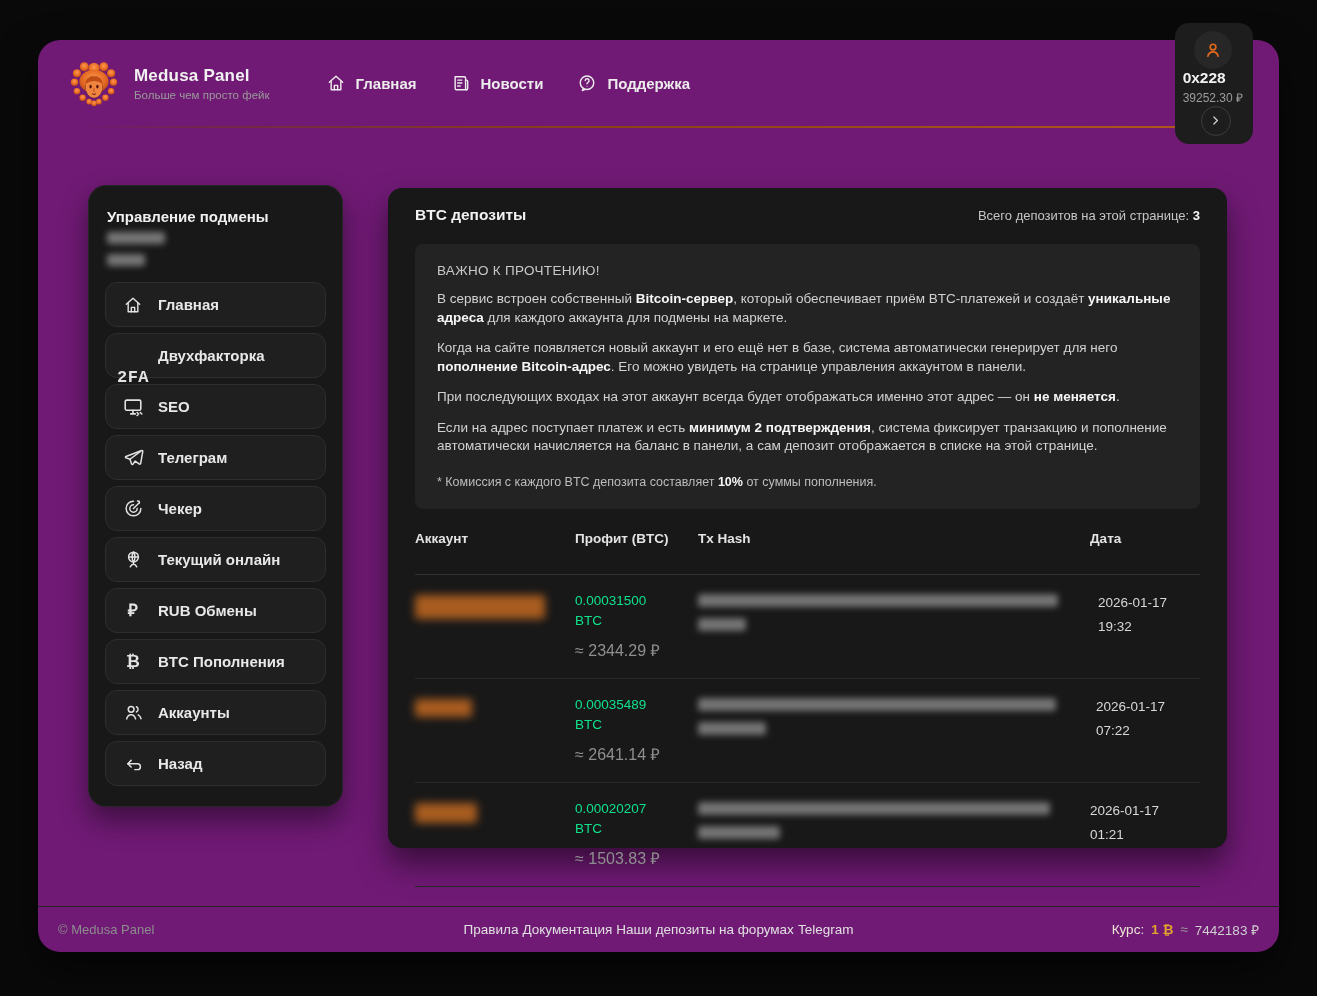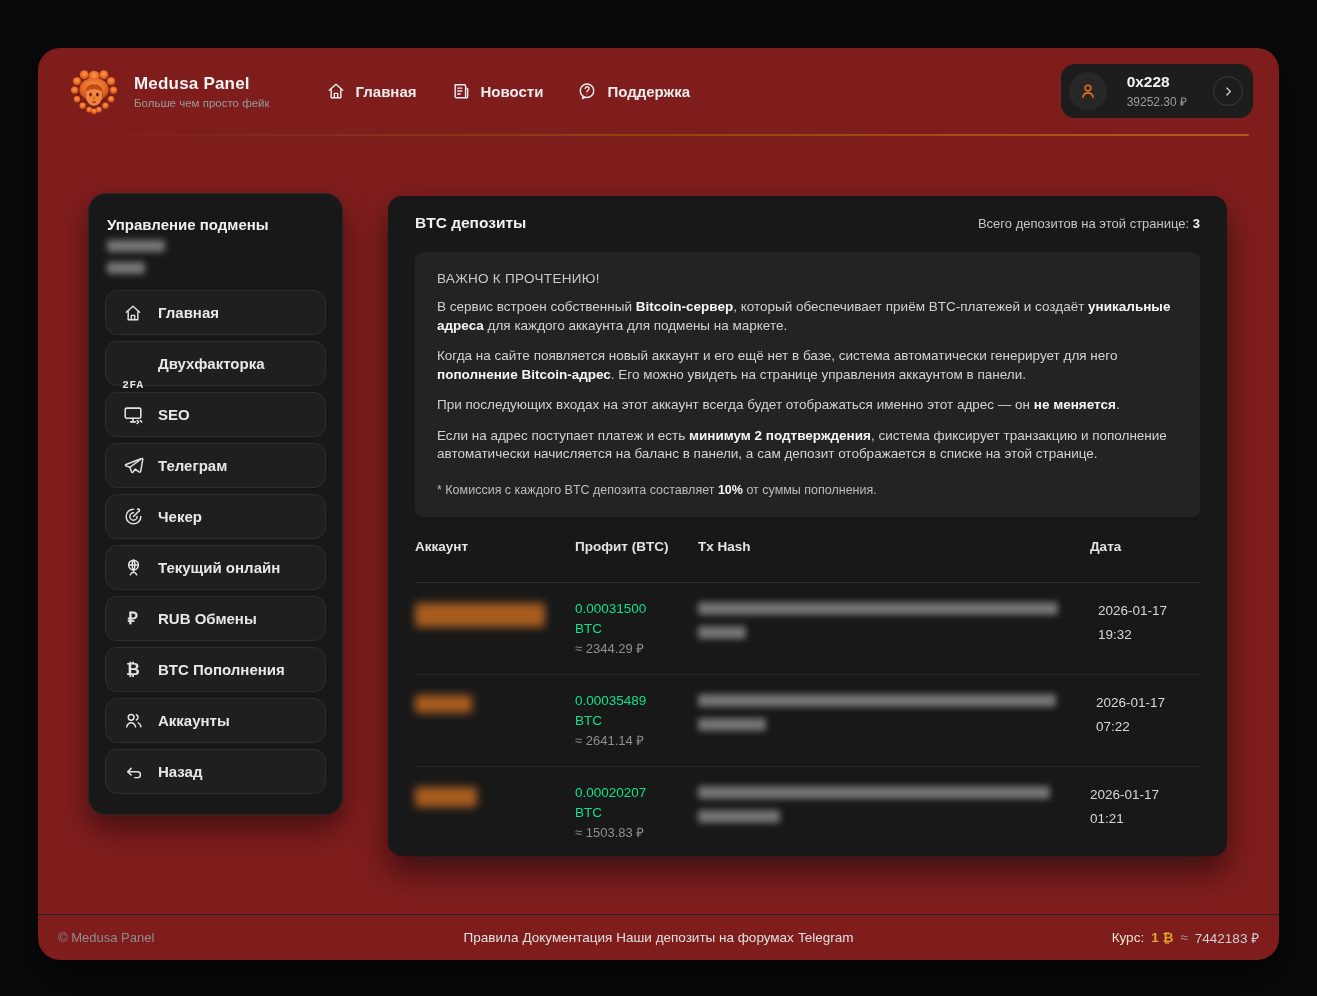--- a/index.html
+++ b/index.html
@@ -1,66 +1,66 @@
 <!DOCTYPE html>
 <html><head>
 <meta charset="utf-8">
 <style>
   * { margin:0; padding:0; box-sizing:border-box; }
   html,body { width:1317px; height:996px; background:#090909; font-family:"Liberation Sans", sans-serif; overflow:hidden; }
-  .frame { position:absolute; left:38px; top:48px; width:1241px; height:912px; background:#7f1d1d; border-radius:22px; box-shadow:0 18px 40px rgba(0,0,0,.55); }
+  .frame { position:absolute; left:38px; top:40px; width:1241px; height:912px; background:#701a75; border-radius:22px; box-shadow:0 18px 40px rgba(0,0,0,.55); }
 
   
   header { height:86px; display:flex; align-items:center; padding:0 26px 0 30px; }
   .brand { display:flex; align-items:center; gap:14px; cursor:pointer; }
   .logo { width:52px; height:52px; display:block; }
   .brand-name { font-size:17px; font-weight:bold; color:#f2f2f2; letter-spacing:.2px; }
   .brand-tag { font-size:11.5px; color:#9a9a9a; margin-top:3px; }
   nav.nav { display:flex; align-items:center; margin-left:46px; gap:14px; }
   .nav-item { display:flex; align-items:center; gap:10px; padding:9px 10px; color:#ececec; font-size:15px; font-weight:600; cursor:pointer; border-radius:12px; }
   .nav-item .icon svg { display:block; }
   .nav-item.active { background:#1f1f1f; border:1px solid #454545; padding:9px 15px; }
   .chev-down { margin-left:4px; display:flex; }
-  .user-card { margin-left:auto; display:flex; align-items:center; gap:20px; background:#1d1d1d; border-radius:14px; padding:8px 10px 8px 8px; cursor:pointer; }
+  .user-card { margin-left:auto; display:flex; align-items:center; gap:0; background:#1d1d1d; border-radius:14px; padding:8px 10px 8px 8px; cursor:pointer;flex-direction:column; }
   .avatar { width:38px; height:38px; border-radius:50%; background:#272727; display:flex; align-items:center; justify-content:center; color:#e0681c; }
   .user-id { font-size:15.5px; font-weight:bold; color:#f2f2f2; }
   .user-balance { font-size:12px; color:#9c9c9c; margin-top:2px; }
   .user-next { width:30px; height:30px; border-radius:50%; border:1px solid #3c3c3c; display:flex; align-items:center; justify-content:center; color:#cfcfcf; margin-left:6px; }
   .header-line { height:2px; margin:0 30px 0 38px; border-radius:2px;
     background:linear-gradient(90deg, rgba(21,21,21,0) 0%, rgba(120,55,18,.45) 12%, #8a4215 45%, #b35a1d 100%); }
 
   
   .sidebar { position:absolute; left:50px; top:145px; width:255px; background:#181818; border:1px solid #262626; border-radius:18px; padding:20px 16px 20px 16px; box-shadow:0 14px 28px rgba(0,0,0,.45); }
   .sb-title { font-size:15px; font-weight:bold; color:#f0f0f0; line-height:22px; margin:0 2px 10px 2px; }
   .sidebar-item { display:flex; align-items:center; gap:13px; height:45px; margin-bottom:6px; background:#1f1f1f; border:1px solid #2e2e2e; border-radius:12px; padding:0 15px; color:#e8e8e8; font-size:15px; font-weight:600; cursor:pointer; }
   .sidebar-item:last-child { margin-bottom:0; }
   .sidebar-item .icon { width:24px; display:flex; justify-content:center; color:#e3e3e3; }
   .icon-glyph { font-size:17px; font-weight:bold; line-height:1; }
-  .icon-glyph.small { font-size:11px; letter-spacing:.5px; font-family:"Liberation Mono", monospace;margin-top:44px; }
+  .icon-glyph.small { font-size:17px; letter-spacing:.5px; font-family:"Liberation Mono", monospace;margin-top:44px; }
 
   
   .panel { position:absolute; left:350px; top:148px; width:839px; height:660px; background:#181818; border-radius:14px; padding:18px 14px 12px 14px; box-shadow:0 16px 30px rgba(0,0,0,.5); }
   .panel-head { display:flex; align-items:baseline; justify-content:space-between; padding:0 13px; }
   .panel-title { font-size:15.5px; font-weight:bold; color:#f2f2f2; }
   .panel-count { font-size:13px; color:#c6c6c6; }
   .panel-count b { color:#f5f5f5; }
   .notice { margin:20px 13px 0 13px; background:#232323; border-radius:8px; padding:19px 22px 18px 22px; }
   .notice-head { font-size:13.5px; color:#c9c9c9; letter-spacing:.3px; }
   .notice p { font-size:13.5px; color:#d2d2d2; line-height:18.5px; margin-top:12px; }
   .notice p b { color:#f6f6f6; }
   .notice .footnote { font-size:12.5px; color:#bdbdbd; margin-top:17px; }
 
   
   .table { margin:22px 13px 0 13px; }
   .t-head, .t-row { display:grid; grid-template-columns:160px 123px 1fr 110px; }
   .t-head { border-bottom:1px solid #313131; padding-bottom:28px; }
   .t-head span { font-size:13.5px; font-weight:bold; color:#e3e3e3; }
   .t-row { border-bottom:1px solid #272727; padding:16px 0 17px 0; min-height:90px; }
   .cell-profit .btc-line { color:#0fe08c; font-size:13.5px; line-height:20px; }
-  .cell-profit .rub-line { color:#8f8f8f; font-size:13px; margin-top:0; }
+  .cell-profit .rub-line { color:#8f8f8f; font-size:16px; margin-top:8px; }
   .cell-date { color:#d8d8d8; font-size:13.5px; line-height:24px; }
 
   .redact { display:inline-block; border-radius:3px; background:#8e8e8e; opacity:.8; filter:blur(3px); }
   .redact.orange { background:#b06020; opacity:.95; filter:blur(4px); }
   .hash-line { height:13px; background:#8a8a8a; opacity:.8; filter:blur(3px); border-radius:3px; }
   .hash-line + .hash-line { margin-top:11px; }
   .cell-hash { padding-right:40px; padding-top:3px; }
   .cell-account { padding-top:4px; }
 
   

